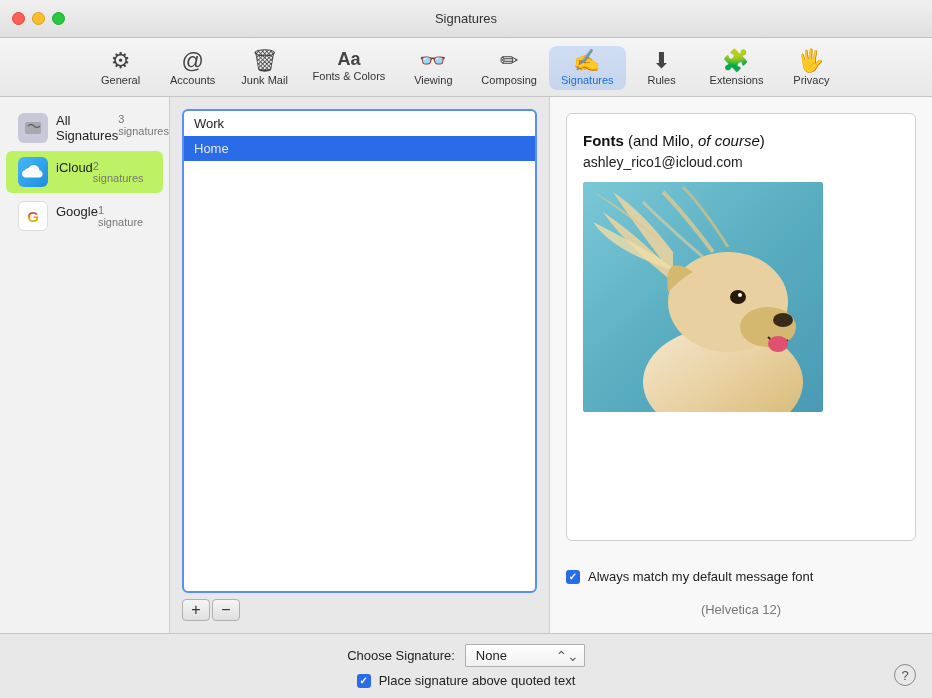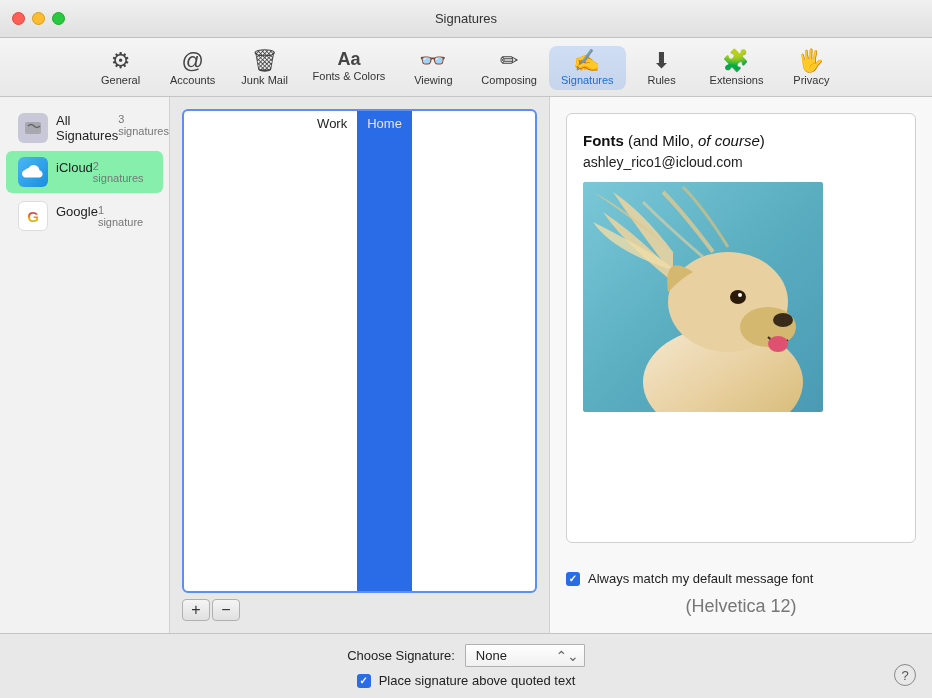--- a/index.html
+++ b/index.html
@@ -101,21 +101,21 @@
     }
     .sidebar-item {
       display: flex;
       align-items: center;
       padding: 6px 12px;
       cursor: pointer;
       border-radius: 6px;
       margin: 2px 6px;
     }
     .sidebar-item.active {
-      background: #86efac;
+      background: #bef264;
     }
     .sidebar-icon {
       width: 30px;
       height: 30px;
       border-radius: 6px;
       margin-right: 8px;
       display: flex;
       align-items: center;
       justify-content: center;
       flex-shrink: 0;
@@ -157,22 +157,21 @@
       border-right: 1px solid #d0d0d0;
       padding: 12px;
     }
     .sig-list-container {
       flex: 1;
       border: 2px solid #5b8ef7;
       border-radius: 6px;
       background: white;
       overflow: hidden;
       display: flex;
-      flex-direction: row;
-      justify-content: center;
+      flex-direction: column;
     }
     .sig-list-item {
       padding: 5px 10px;
       font-size: 13px;
       cursor: pointer;
       color: #222;
     }
     .sig-list-item.selected {
       background: #2a6be8;
       color: #e5e5e5;
@@ -262,24 +261,24 @@
       content: "✓";
       color: white;
       font-size: 10px;
       font-weight: 700;
     }
     .font-match-label {
       font-size: 13px;
       color: #222;
     }
     .font-match-sub {
-      font-size: 18px;
+      font-size: 13px;
       color: #777;
       text-align: center;
-      margin-top: 10px;
+      margin-top: 18px;
     }
 
     
     .bottom-bar {
       background: #e8e8e8;
       border-top: 1px solid #c5c5c5;
       padding: 10px 20px;
       display: flex;
       flex-direction: column;
       align-items: center;

